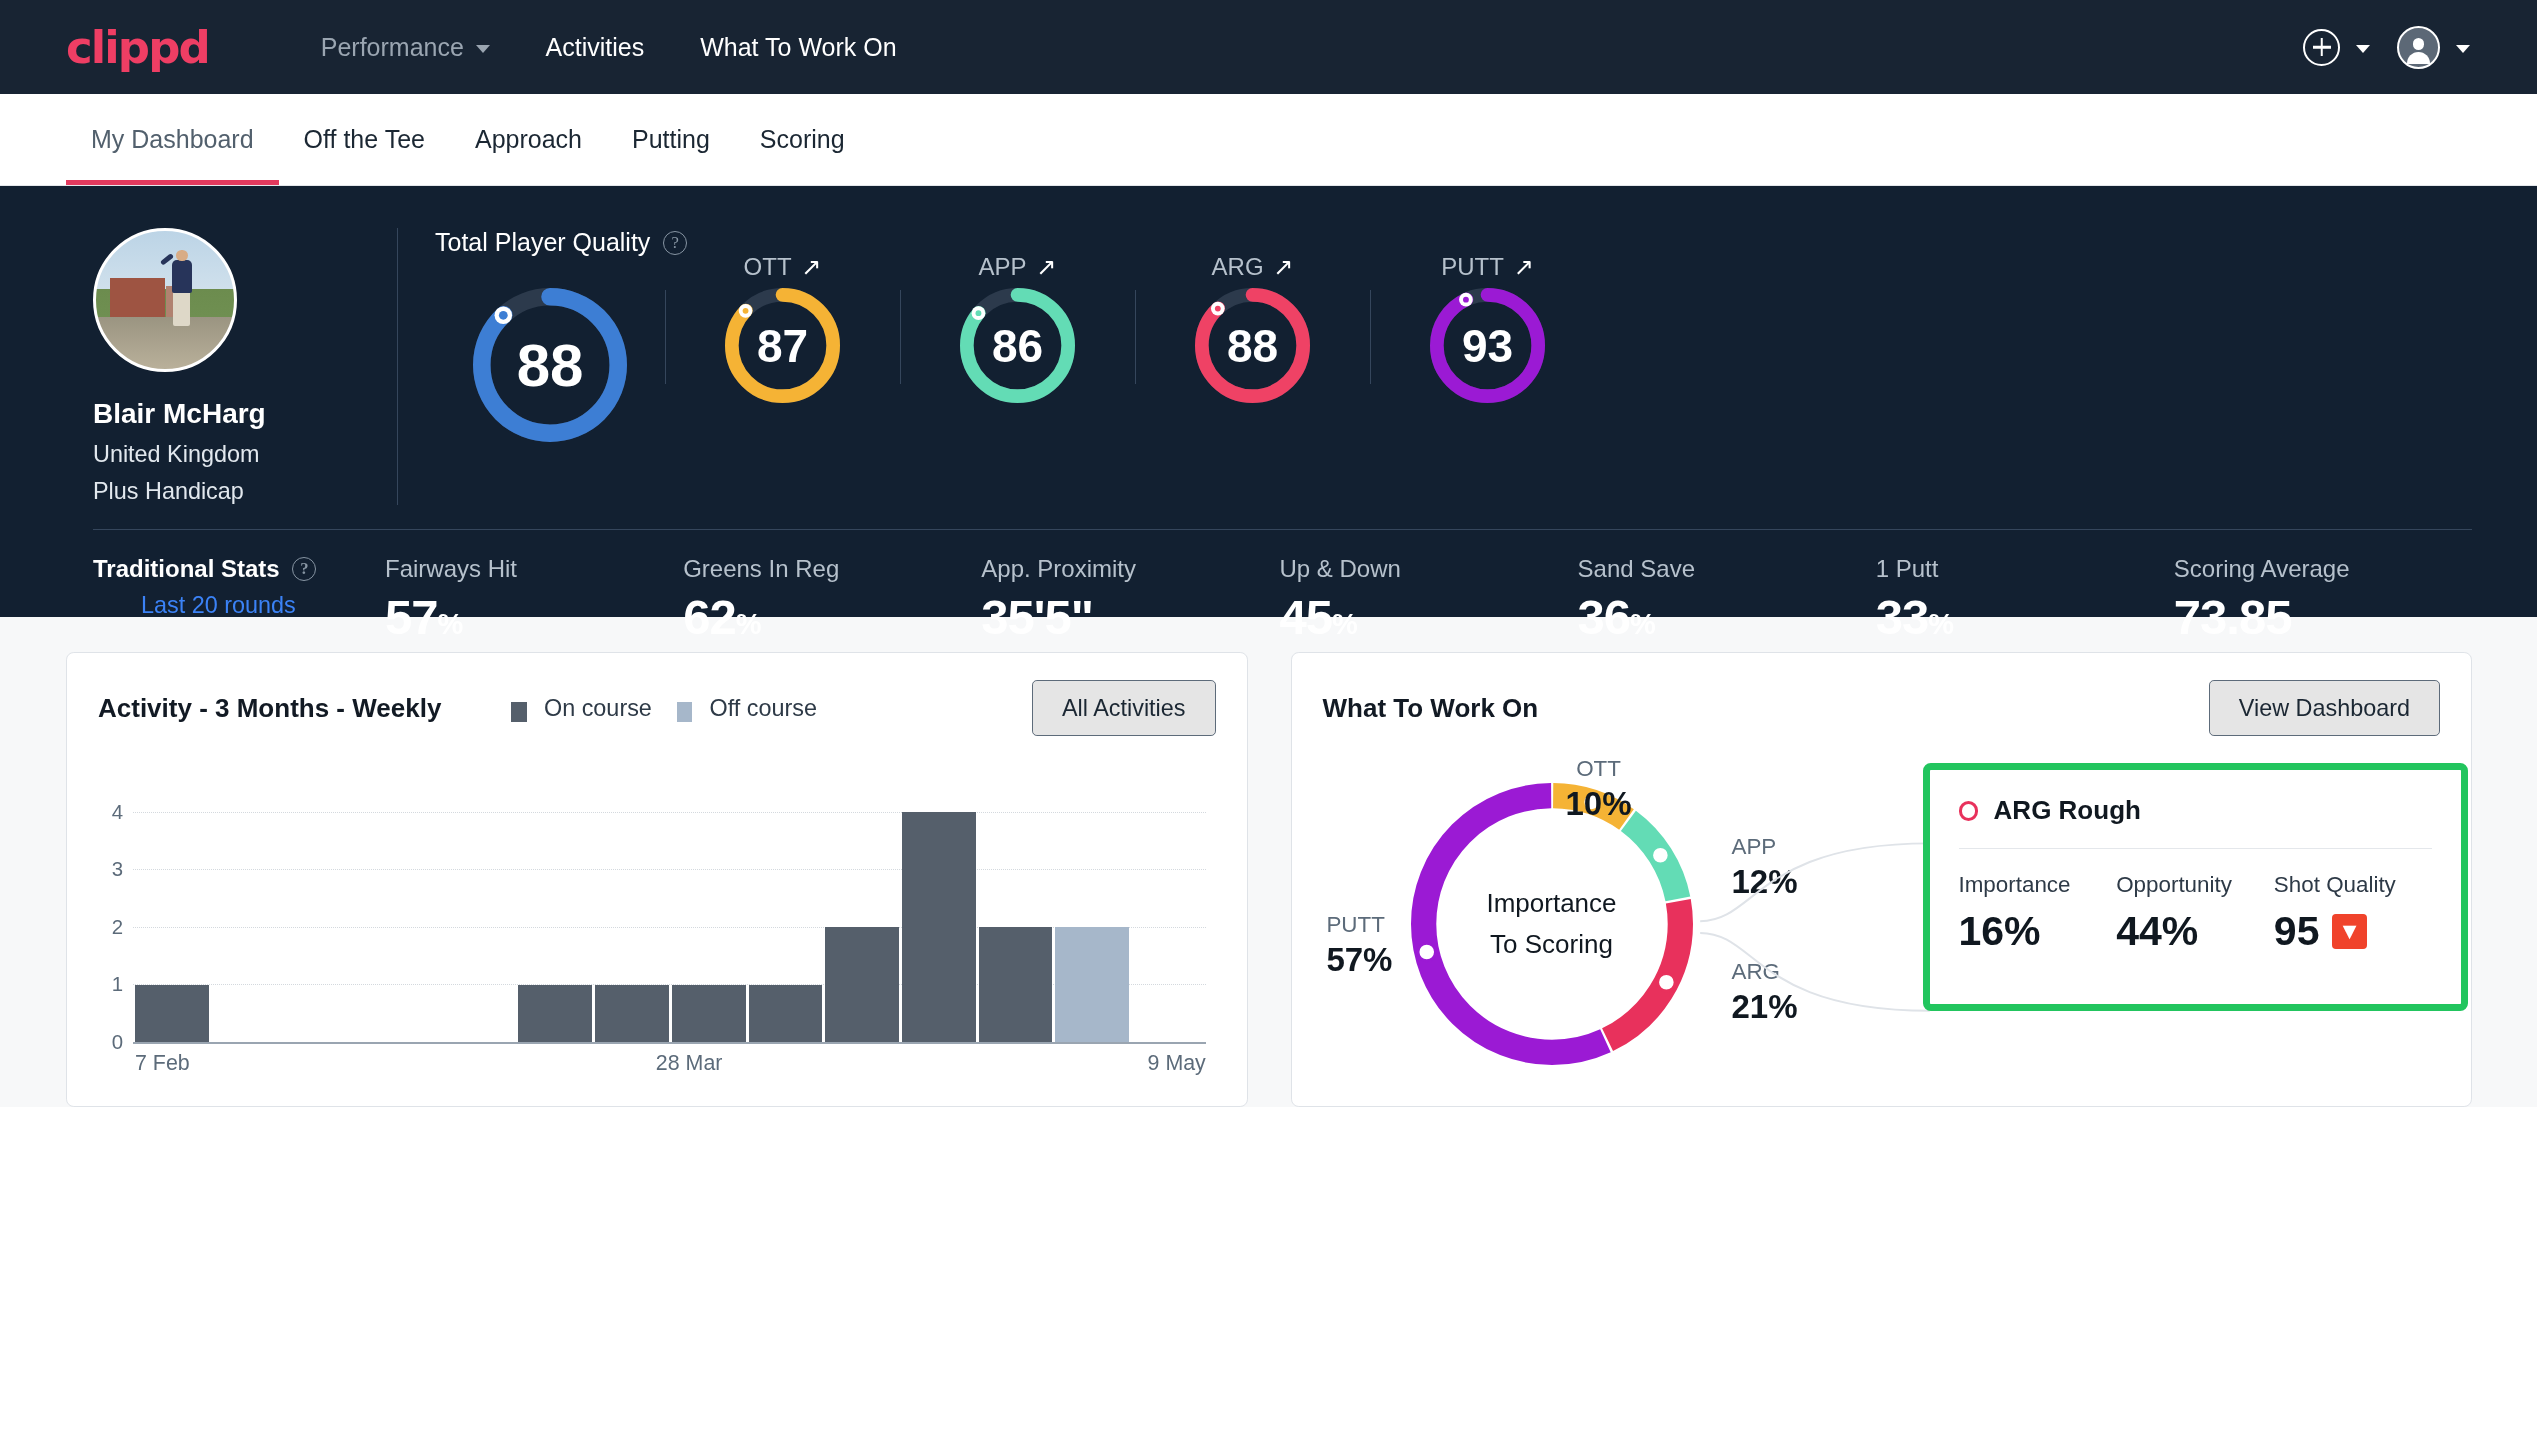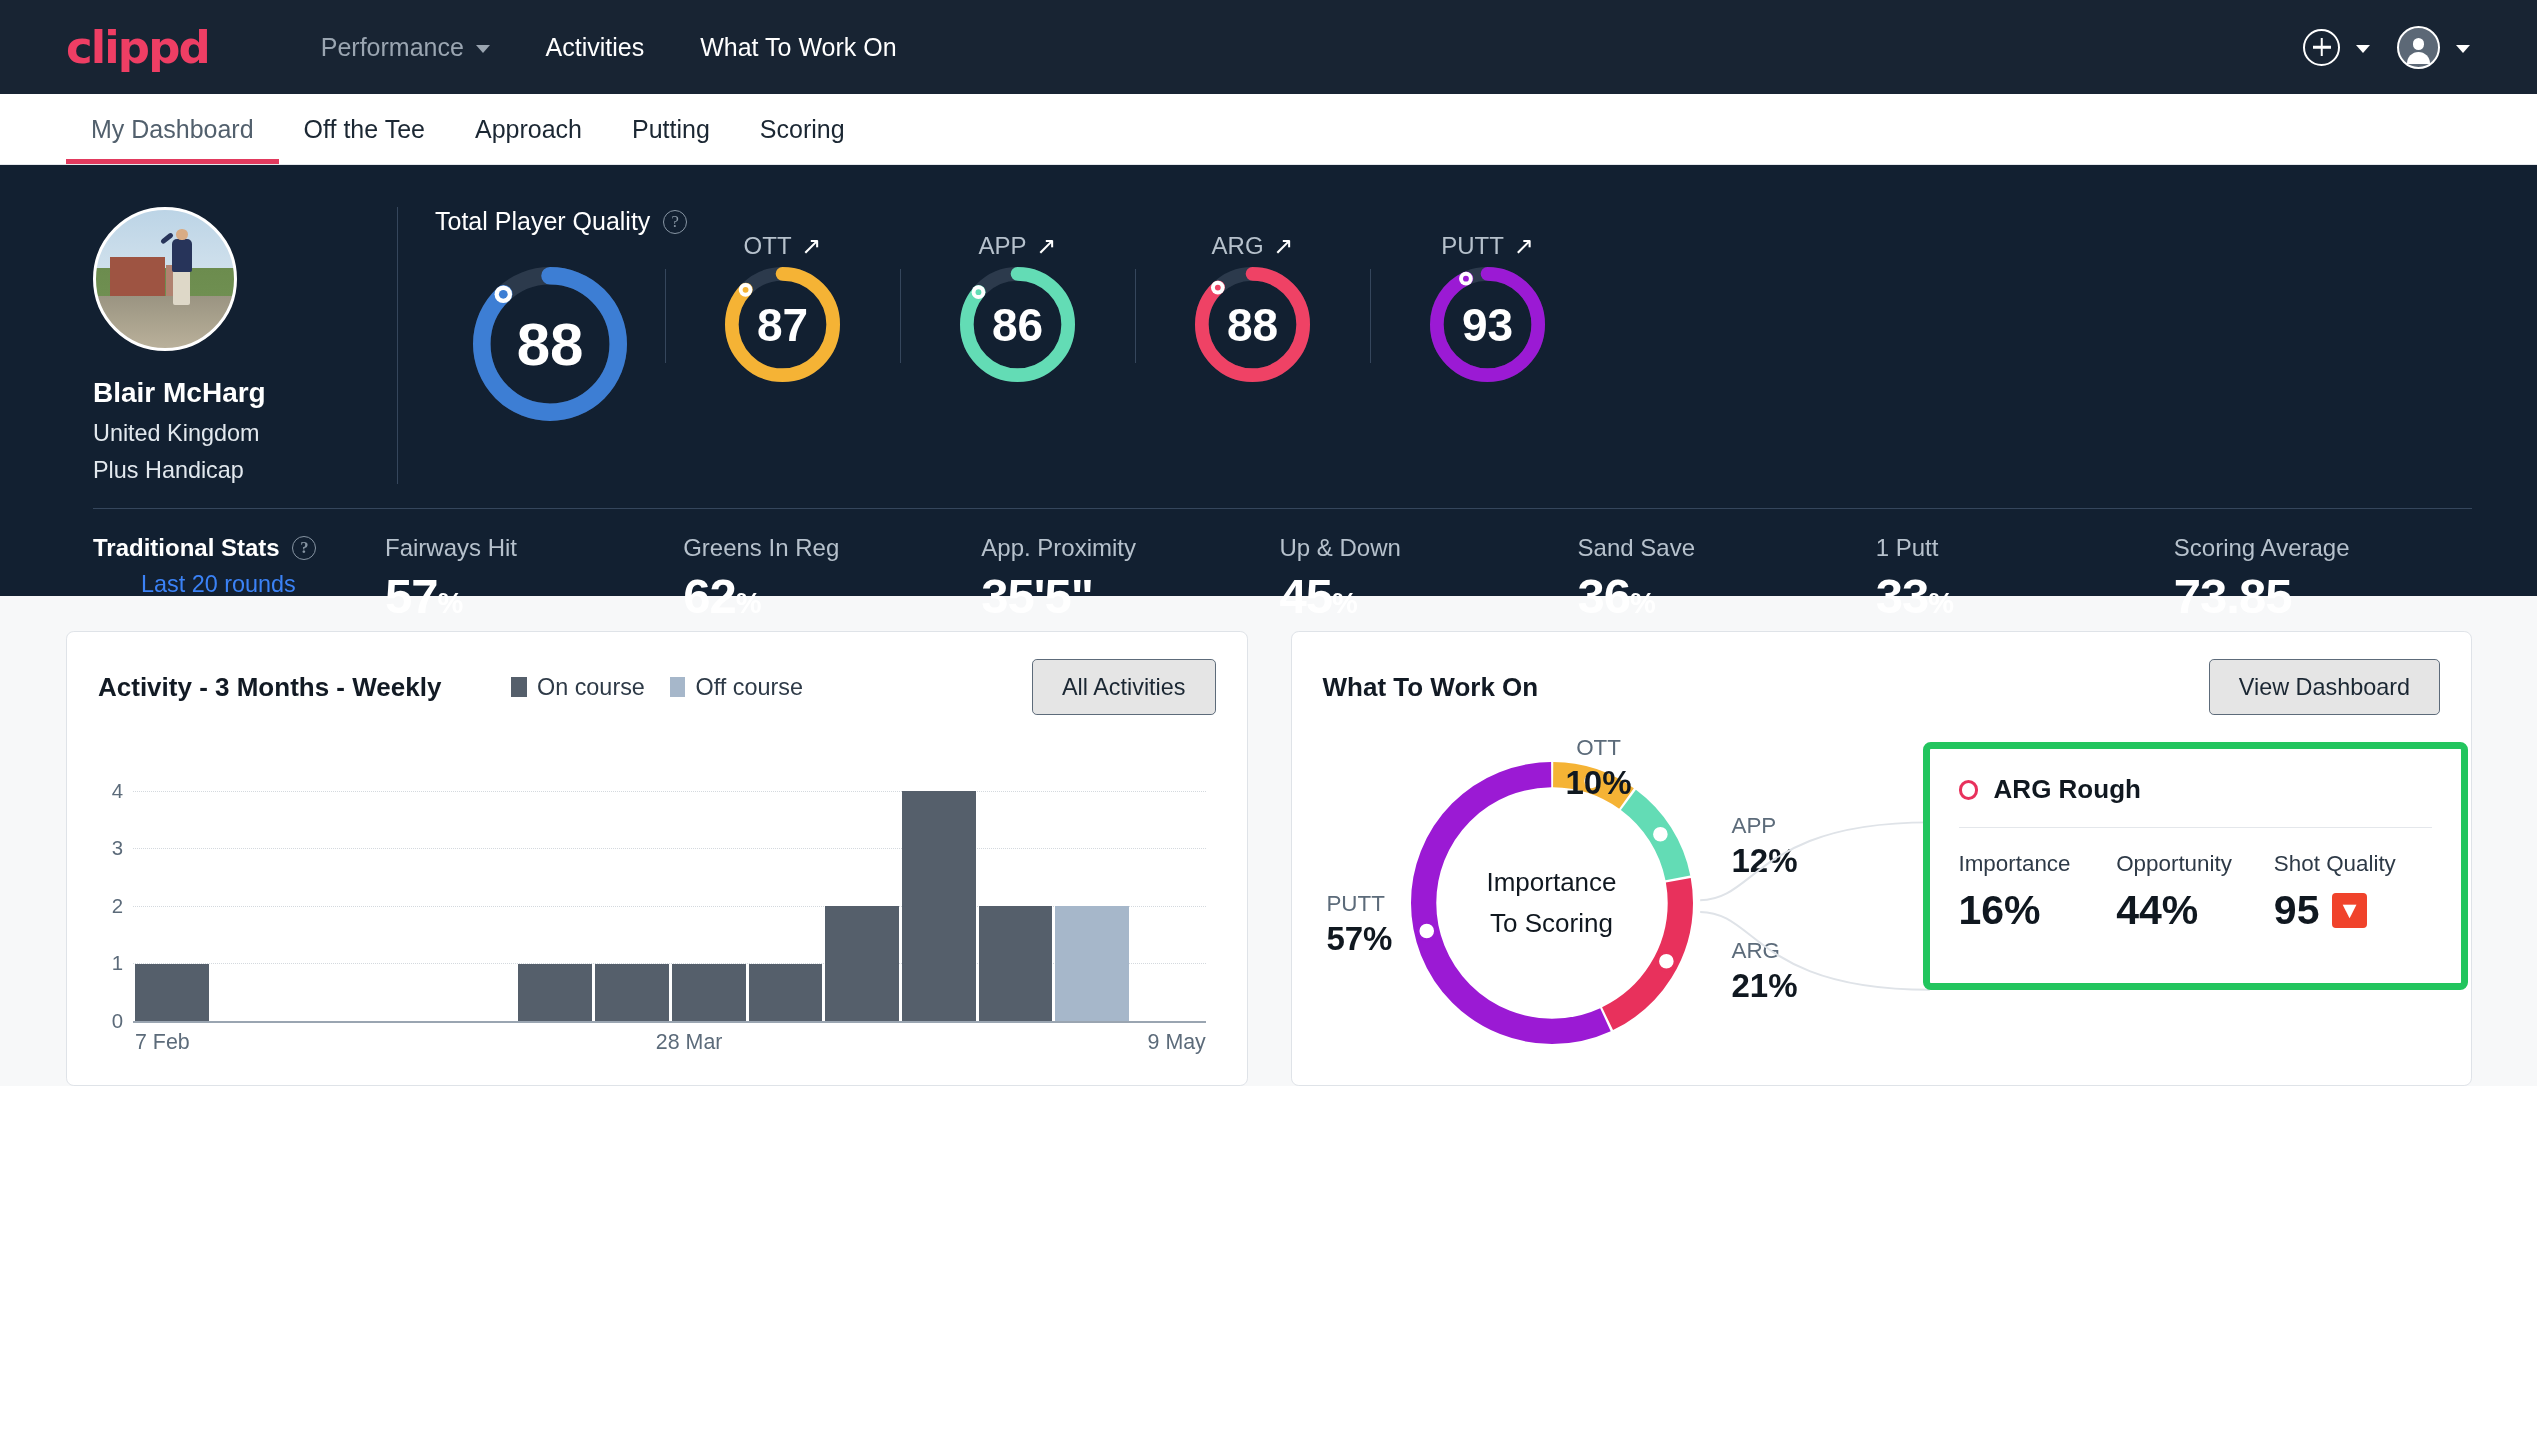--- a/index.html
+++ b/index.html
@@ -46,21 +46,21 @@
     display: flex; align-items: center; justify-content: center; cursor: pointer;
   }
   .avatar-head { width: 11.7px; height: 11.7px; border-radius: 50%; background: #fff;
     position: relative; top: -2.9px; }
   .avatar-body { position: absolute; width: 23.4px; height: 11.7px;
     border-radius: 11.7px 11.7px 0 0; background: #fff; margin-top: 21.4px; }
   .nav-caret { color: #fff; margin: 0 21.4px 0 9.7px; }
 
   
   .tabbar {
-    height: 71px; background: #ffffff; display: flex; align-items: stretch;
+    height: 92px; background: #ffffff; display: flex; align-items: stretch;
     padding-left: 66px; border-bottom: 1px solid #e4e7eb;
   }
   .tab {
     display: flex; align-items: center; padding: 0 25px;
     font-size: 25px; color: #1b2733; cursor: pointer; position: relative;
   }
   .tab.active { color: #52606d; }
   .tab.active::after {
     content: ''; position: absolute; left: 0; right: 0; bottom: 0;
     height: 4.9px; background: #e23a5e;
@@ -130,21 +130,21 @@
   .stat-unit { font-size: 29px; font-weight: bold; }
 
   
   .bottom { display: flex; gap: 43px; padding: 35px 66px 0 66px;
     background: #f7f8f9; height: 490px; }
   .card { background: #ffffff; border: 1px solid #dfe3e8; border-radius: 7.8px;
     flex: 1; padding: 27px 31px; position: relative; }
   .card-head { display: flex; align-items: center; }
   .card-title { font-size: 26px; color: #121a24; font-weight: bold; }
   .legend { display: flex; align-items: center; gap: 25px; margin-left: 70px; }
-  .legend-item { display: flex; align-items: center; gap: 10px;
+  .legend-item { display: flex; align-items: flex-end; gap: 17px;
     font-size: 23.4px; color: #2e3a47; }
   .legend-swatch { width: 15.6px; height: 19.5px; }
   .btn {
     margin-left: auto; border: 1.9px solid #5d6b7a; border-radius: 4.9px;
     padding: 13.6px 29px; font-size: 23.4px; color: #1b2733;
     background: #e5e5e5; cursor: pointer; white-space: nowrap;
   }
 
   
   .chart-area { position: relative; margin-top: 33px; height: 273px; }

